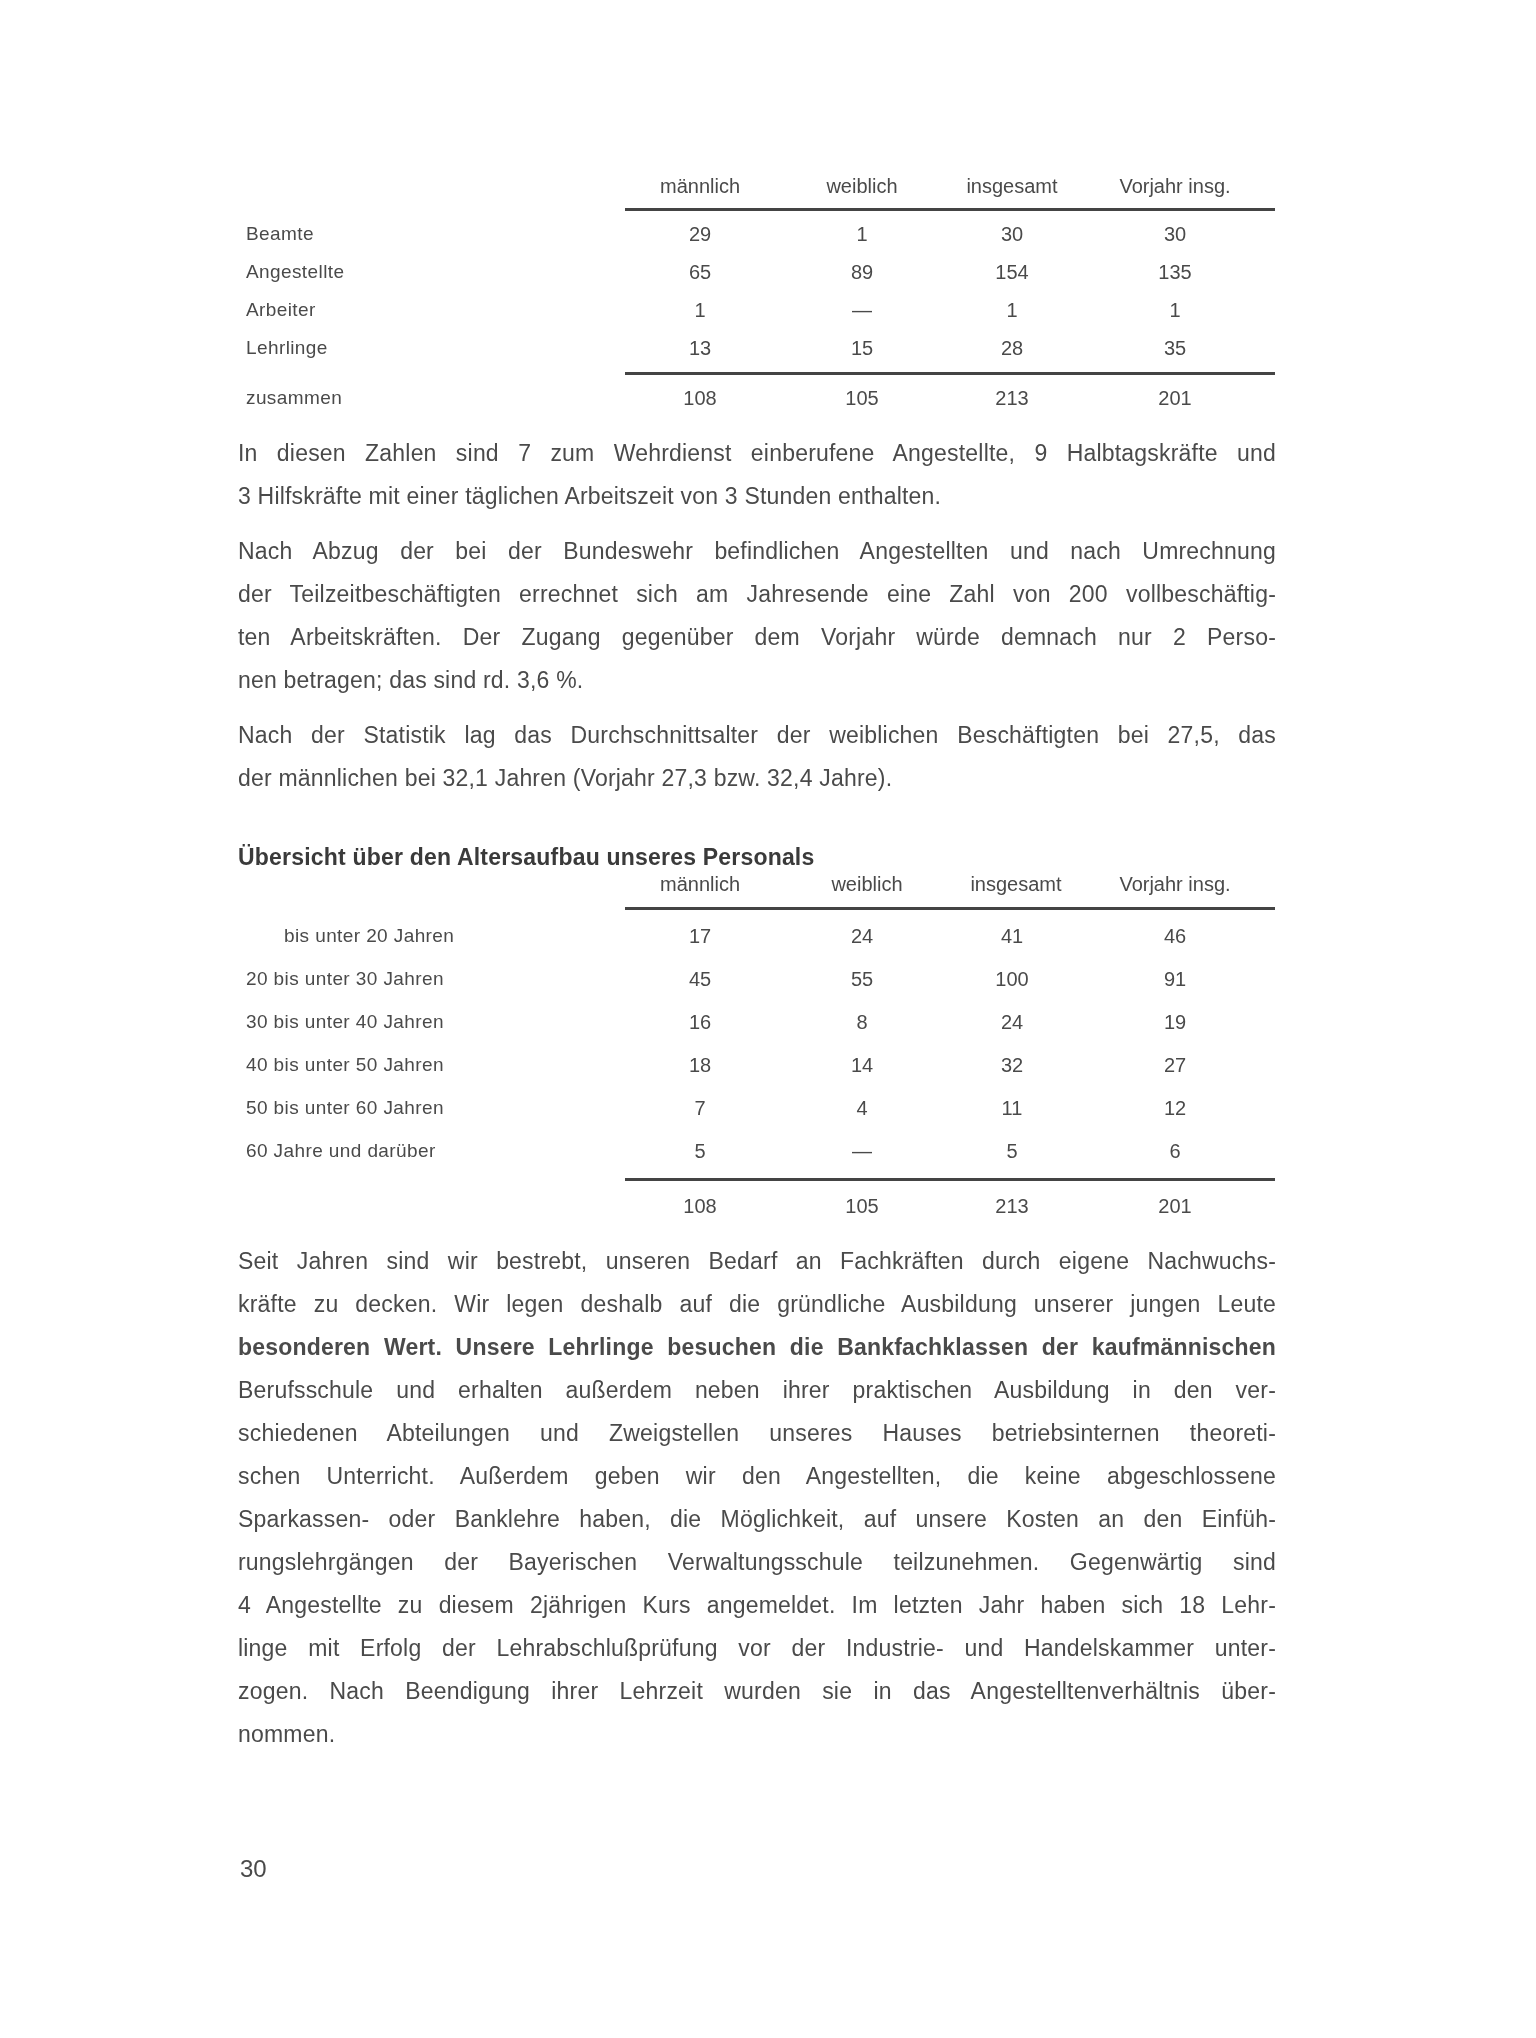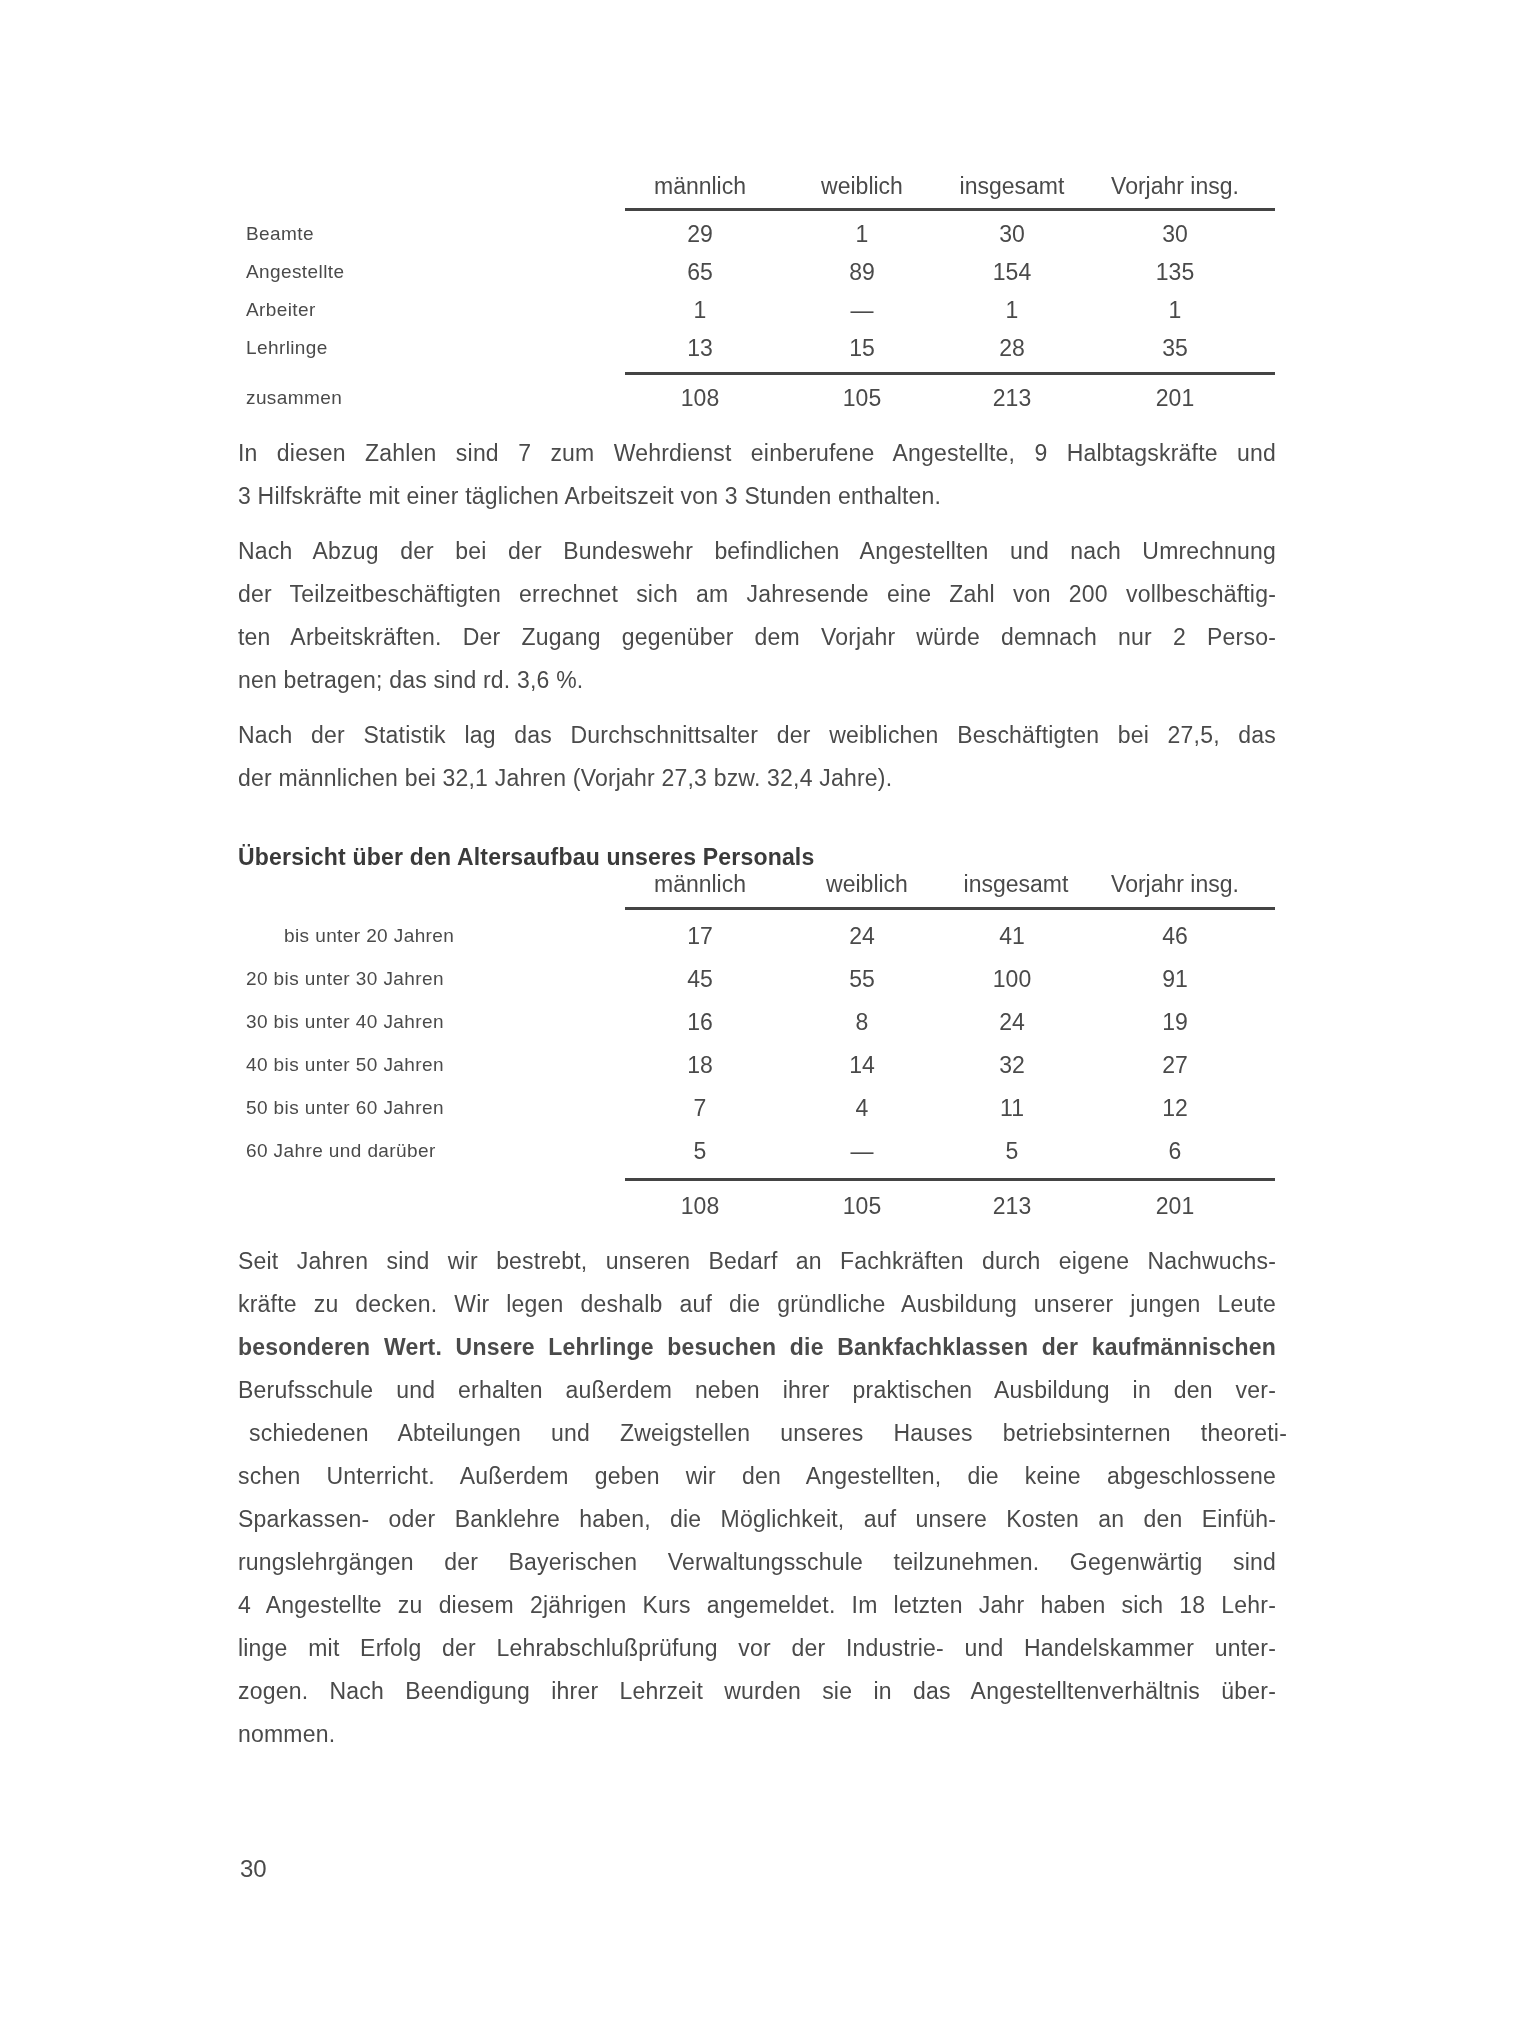--- a/index.html
+++ b/index.html
@@ -10,21 +10,21 @@
   }
   .page { position: absolute; left: 0; top: 0; width: 1536px; height: 2038px; }
   .text-line {
     position: absolute; left: 238px; width: 1038px;
     font-size: 23px; line-height: 28px; white-space: nowrap;
     letter-spacing: 0.2px;
   }
   .justify { text-align: justify; text-align-last: justify; }
   .heading { font-weight: bold; color: #3a3a3a; }
   .col-head, .cell {
-    position: absolute; font-size: 23px; line-height: 28px;
+    position: absolute; font-size: 20px; line-height: 28px;
     white-space: nowrap; text-align: center; width: 150px;
   }
   .col-head.vj { width: 170px; }
   .row-label { position: absolute; left: 238px; font-size: 19px; line-height: 28px; white-space: nowrap; letter-spacing: 0.4px; margin-left: 8px; }
   .rule { position: absolute; left: 625px; width: 650px; height: 3px; background: #444; }
   .page-number { position: absolute; left: 240px; top: 1855px; font-size: 24px; color: #4a4a4a; }
 </style>
 </head>
 <body>
 
@@ -138,21 +138,21 @@
     <div class="cell" style="left:787px; top:1192px;">105</div>
     <div class="cell" style="left:937px; top:1192px;">213</div>
     <div class="cell" style="left:1100px; top:1192px;">201</div>
   </div>
 
   <div>
     <div class="text-line justify" style="top:1247px;">Seit Jahren sind wir bestrebt, unseren Bedarf an Fachkräften durch eigene Nachwuchs-</div>
     <div class="text-line justify" style="top:1290px;">kräfte zu decken. Wir legen deshalb auf die gründliche Ausbildung unserer jungen Leute</div>
     <div class="text-line justify" style="top:1333px;font-weight:bold;">besonderen Wert. Unsere Lehrlinge besuchen die Bankfachklassen der kaufmännischen</div>
     <div class="text-line justify" style="top:1376px;">Berufsschule und erhalten außerdem neben ihrer praktischen Ausbildung in den ver-</div>
-    <div class="text-line justify" style="top:1419px;margin-left:11px;">schiedenen Abteilungen und Zweigstellen unseres Hauses betriebsinternen theoreti-</div>
+    <div class="text-line justify" style="top:1419px;">schiedenen Abteilungen und Zweigstellen unseres Hauses betriebsinternen theoreti-</div>
     <div class="text-line justify" style="top:1462px;">schen Unterricht. Außerdem geben wir den Angestellten, die keine abgeschlossene</div>
     <div class="text-line justify" style="top:1505px;">Sparkassen- oder Banklehre haben, die Möglichkeit, auf unsere Kosten an den Einfüh-</div>
     <div class="text-line justify" style="top:1548px;">rungslehrgängen der Bayerischen Verwaltungsschule teilzunehmen. Gegenwärtig sind</div>
     <div class="text-line justify" style="top:1591px;">4 Angestellte zu diesem 2jährigen Kurs angemeldet. Im letzten Jahr haben sich 18 Lehr-</div>
     <div class="text-line justify" style="top:1634px;">linge mit Erfolg der Lehrabschlußprüfung vor der Industrie- und Handelskammer unter-</div>
     <div class="text-line justify" style="top:1677px;">zogen. Nach Beendigung ihrer Lehrzeit wurden sie in das Angestelltenverhältnis über-</div>
     <div class="text-line" style="top:1720px;">nommen.</div>
   </div>
 
   <div class="page-number">30</div>

